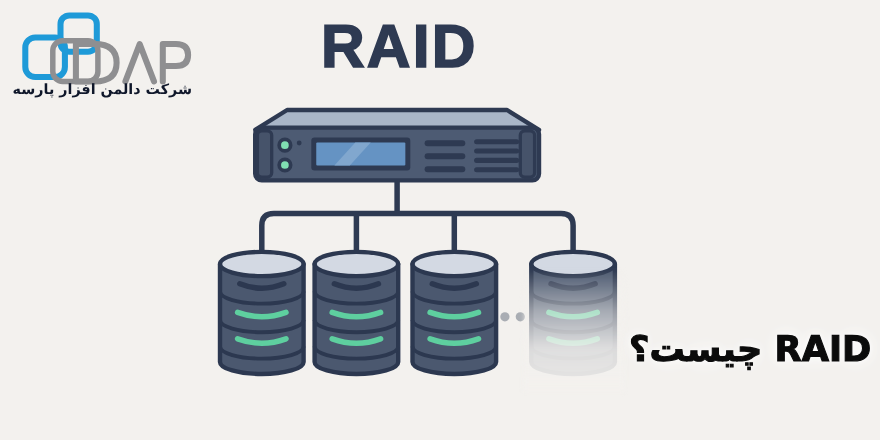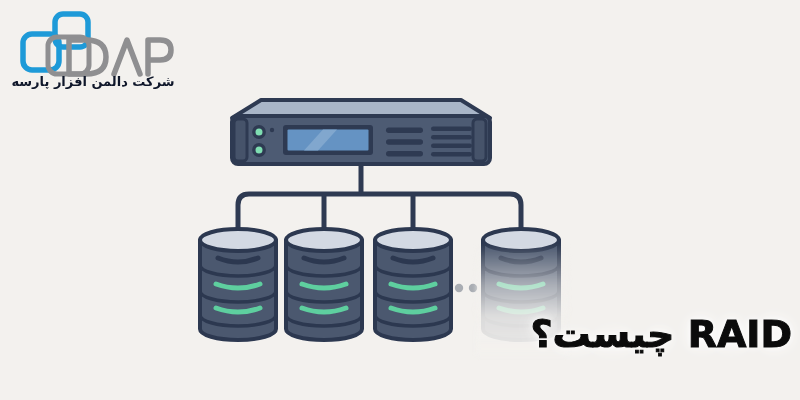--- a/index.html
+++ b/index.html
@@ -61,25 +61,25 @@
   .disk-divider{ fill: none; stroke: #2c3850; stroke-width: 3.5; }
   .disk-top    { fill: #d3d9e3; stroke: #2c3850; stroke-width: 4; }
   .slit-dark   { fill: none; stroke: #2c3850; stroke-width: 5; stroke-linecap: round; }
   .slit-green  { fill: none; stroke: #5ecf9f; stroke-width: 5; stroke-linecap: round; }
   .ellipsis-dot{ fill: #a9adb3; }
   .fade-rect   { filter: blur(2px); }
 
   
   .caption {
     position: absolute;
-    right: 8px; bottom: 44px;
+    right: 8px; bottom: 64px;
     direction: rtl;
     white-space: nowrap;
     font-family: "DejaVu Sans", sans-serif;
-    font-size: 38px;
+    font-size: 32px;
     font-weight: bold;
     color: #0b0b0b;
     -webkit-text-stroke: 1px #0b0b0b;
     text-shadow: 0 0 6px rgba(255,255,255,0.95), 0 0 14px rgba(255,255,255,0.85), 0 0 24px rgba(255,255,255,0.7);
     text-align: right;
   }
 </style>
 </head>
 <body>
 
@@ -90,20 +90,21 @@
       <rect x="41" y="6" width="33" height="33" rx="8" fill="none" stroke="#1e9ad8" stroke-width="5.5"></rect>
       <rect x="9" y="26" width="36" height="36" rx="9" fill="none" stroke="#1e9ad8" stroke-width="5.5"></rect>
       <rect x="34" y="29" width="41" height="37" rx="9" fill="none" stroke="#8f8f91" stroke-width="5"></rect>
       <path d="M55,32 L72,32 Q92,32 92,49 Q92,66 72,66 L55,66 Z" fill="none" stroke="#8f8f91" stroke-width="5.5" stroke-linejoin="round"></path>
       <path d="M100,66 L113,32 L126,66" fill="none" stroke="#8f8f91" stroke-width="5.5" stroke-linecap="round" stroke-linejoin="round"></path>
       <path d="M134,66 L134,32 L146,32 Q157,32 157,42 Q157,52 146,52 L134,52" fill="none" stroke="#8f8f91" stroke-width="5.5" stroke-linecap="round" stroke-linejoin="round"></path>
     </svg>
     <div class="logo-tagline">شرکت دالمن افزار پارسه</div>
   </div>
 
+  <h1 class="title">RAID</h1>
 
   <svg class="diagram" width="800" height="400" viewBox="0 0 800 400">
     <defs>
       <linearGradient id="fade" x1="0" y1="0" x2="0" y2="1">
         <stop offset="0" stop-color="#f3f1ee" stop-opacity="0"></stop>
         <stop offset="0.35" stop-color="#f3f1ee" stop-opacity="0.55"></stop>
         <stop offset="0.65" stop-color="#f3f1ee" stop-opacity="0.88"></stop>
         <stop offset="1" stop-color="#f3f1ee" stop-opacity="0.95"></stop>
       </linearGradient>
     </defs>

